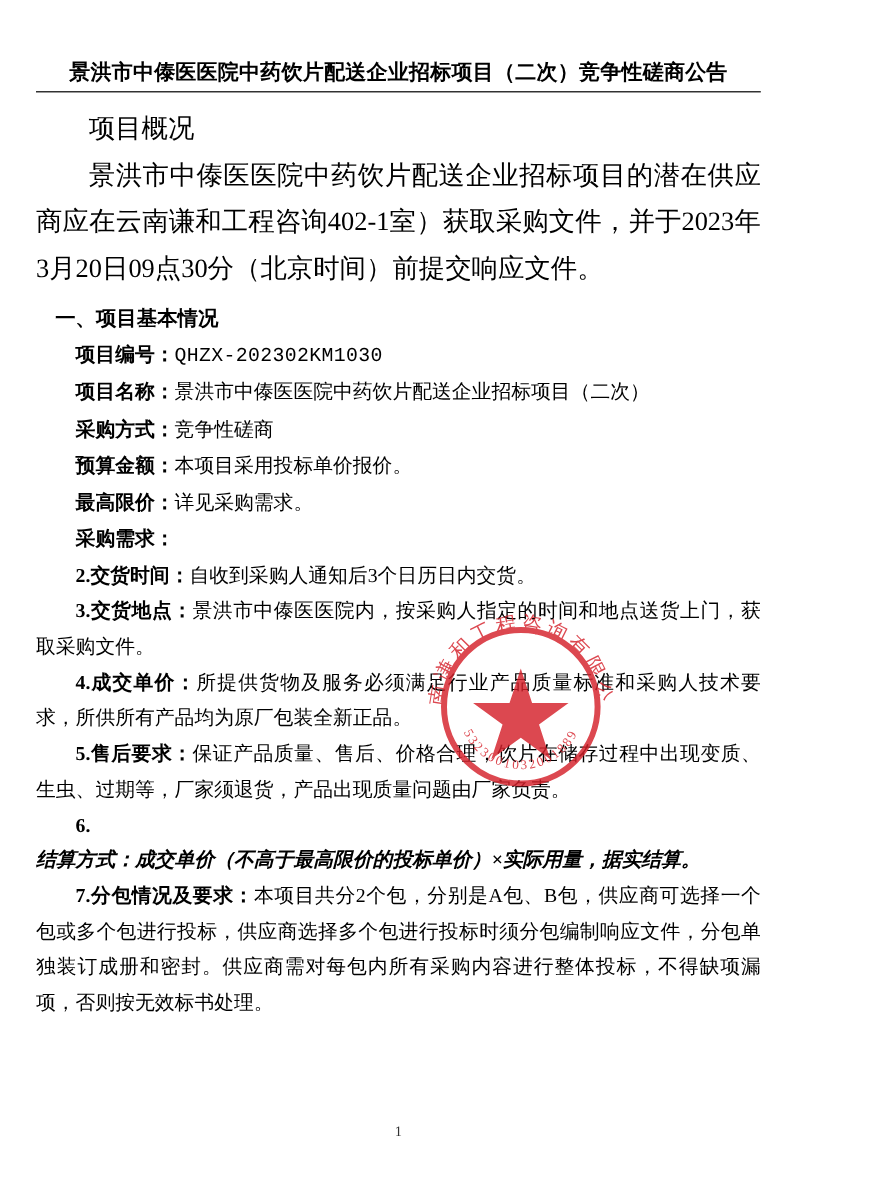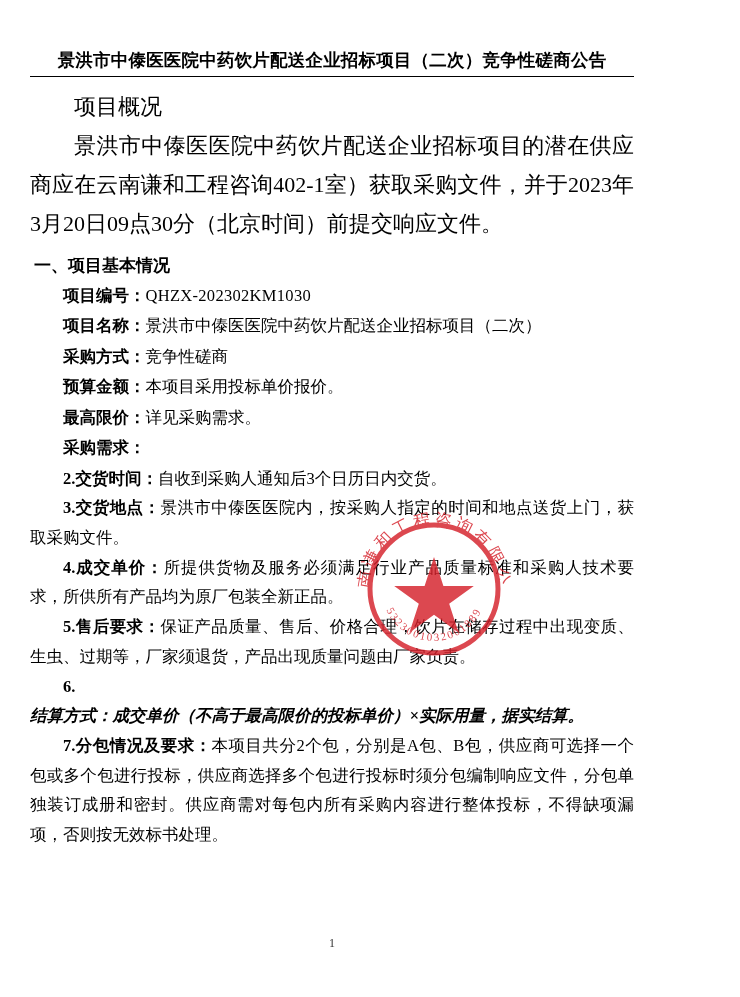--- a/index.html
+++ b/index.html
@@ -40,36 +40,36 @@
     font-size: 22px;
     line-height: 1.78;
     text-align: justify;
   }
   .indent2 {
     text-indent: 2em;
   }
   .section-head {
     font-size: 17px;
     font-weight: bold;
-    margin: 10px 0 4px 4px;
+    margin: 10px 0 4px 16px;
     text-indent: 0;
   }
   .field-line {
     text-indent: 2em;
     font-size: 16.5px;
     line-height: 1.85;
   }
   .field-label {
     font-weight: bold;
   }
   .field-value {
     font-weight: normal;
   }
   .mono-val {
-    font-family: Liberation Serif, serif;
+    font-family: Liberation Mono, monospace;
     letter-spacing: 0.3px;
   }
   .para {
     text-indent: 2em;
     font-size: 16.5px;
     line-height: 1.80;
     text-align: justify;
     margin: 0;
   }
   .para .lead {

